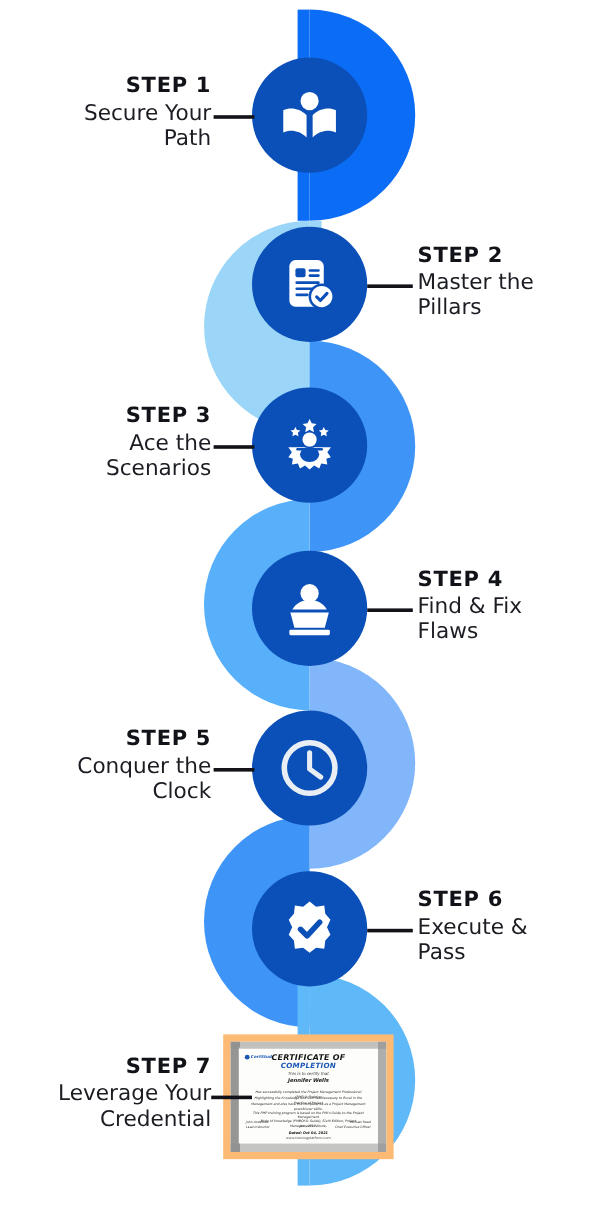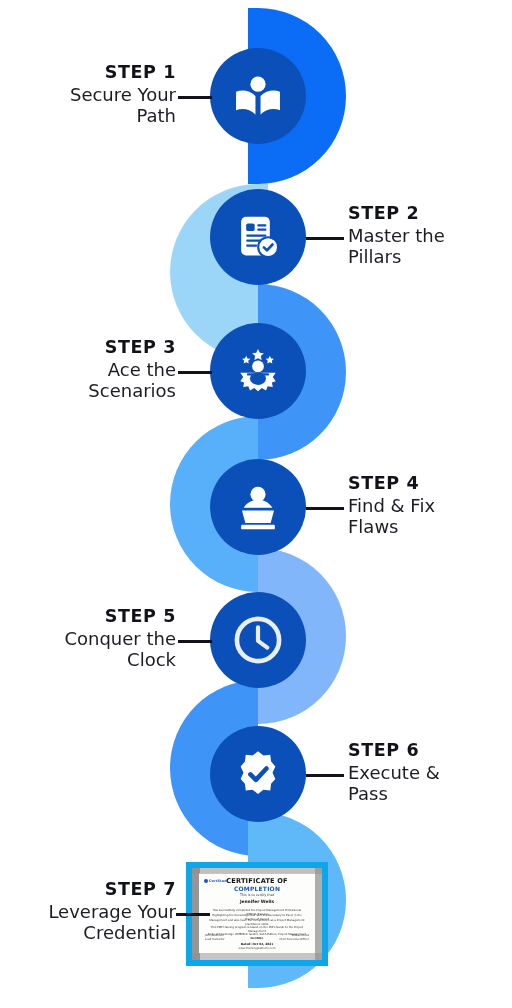--- a/index.html
+++ b/index.html
@@ -15,22 +15,22 @@
   .label{position:absolute;width:190px;color:#111318;line-height:1.18;}
   .label .step{font-weight:700;font-size:17.5px;letter-spacing:.6px;
                color:#111318;display:block;margin-bottom:1px;}
   .label .title{font-weight:400;font-size:18px;color:#1b1d23;display:block;
                 white-space:pre-line;}
   .label.left{text-align:right;}
   .label.right{text-align:left;}
 
   .connector{position:absolute;height:3px;background:#111318;}
 
-  .cert-frame{position:absolute;background:#0ea5e9;padding:6px;
-              box-shadow:0 0 0 0 #000;}
+  .cert-frame{position:absolute;background:#fdba74;padding:6px;
+              box-shadow:0 0 0 0 #000;font-style:italic;}
   .cert{width:130px;height:92px;background:#f2f2f0;position:relative;overflow:hidden;}
   .cert .sheet{position:absolute;left:7px;top:5px;right:7px;bottom:7px;background:#fdfdfb;}
   .cert .shadowl{position:absolute;left:0;top:0;width:8px;height:100%;background:#4a4a4a;opacity:.55;}
   .cert .shadowr{position:absolute;right:0;top:0;width:7px;height:100%;background:#5a5a5a;opacity:.45;}
   .cert .topband{position:absolute;left:0;top:0;width:100%;height:6px;background:#8d8d8d;opacity:.5;}
   .cert .botband{position:absolute;left:0;bottom:0;width:100%;height:7px;background:#8d8d8d;opacity:.45;}
   .cert .logo{position:absolute;left:12px;top:11px;font-size:3.4px;color:#1b57b5;font-weight:700;letter-spacing:.1px;}
   .cert .logo .dot{display:inline-block;width:4px;height:4px;border-radius:50%;background:#1b57b5;vertical-align:-1px;margin-right:1px;}
   .cert .h1{position:absolute;left:0;right:0;top:9px;text-align:center;font-size:6.6px;
             font-weight:700;color:#111;letter-spacing:.2px;}

